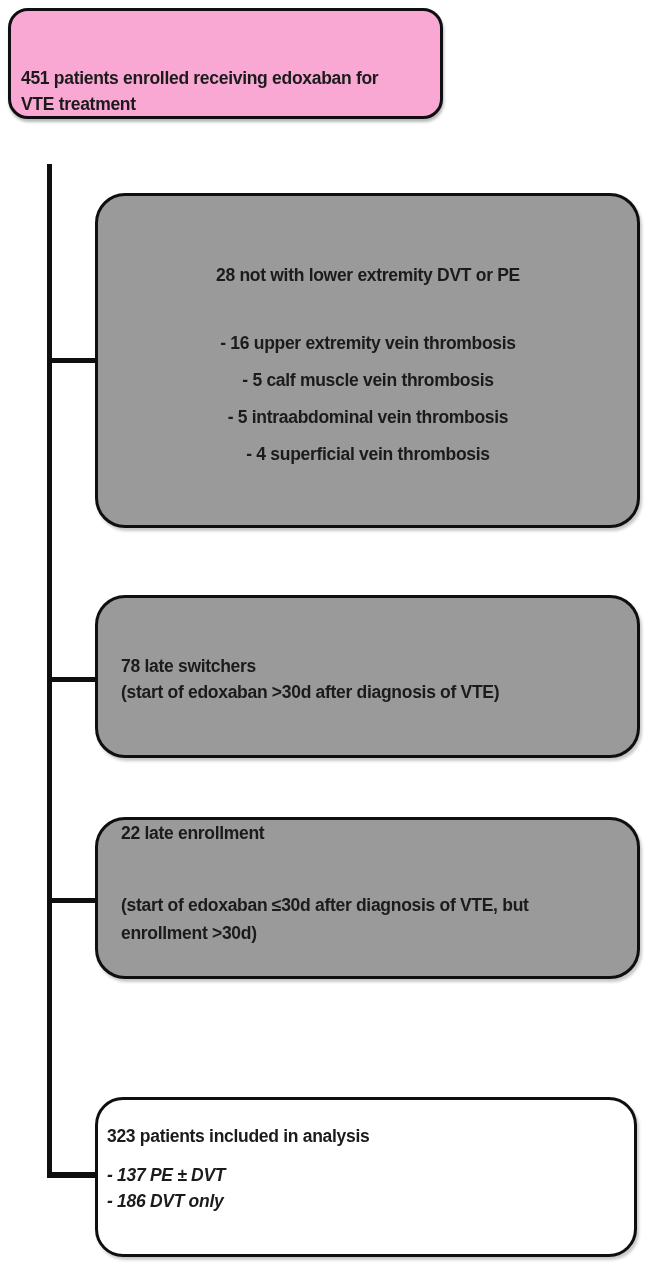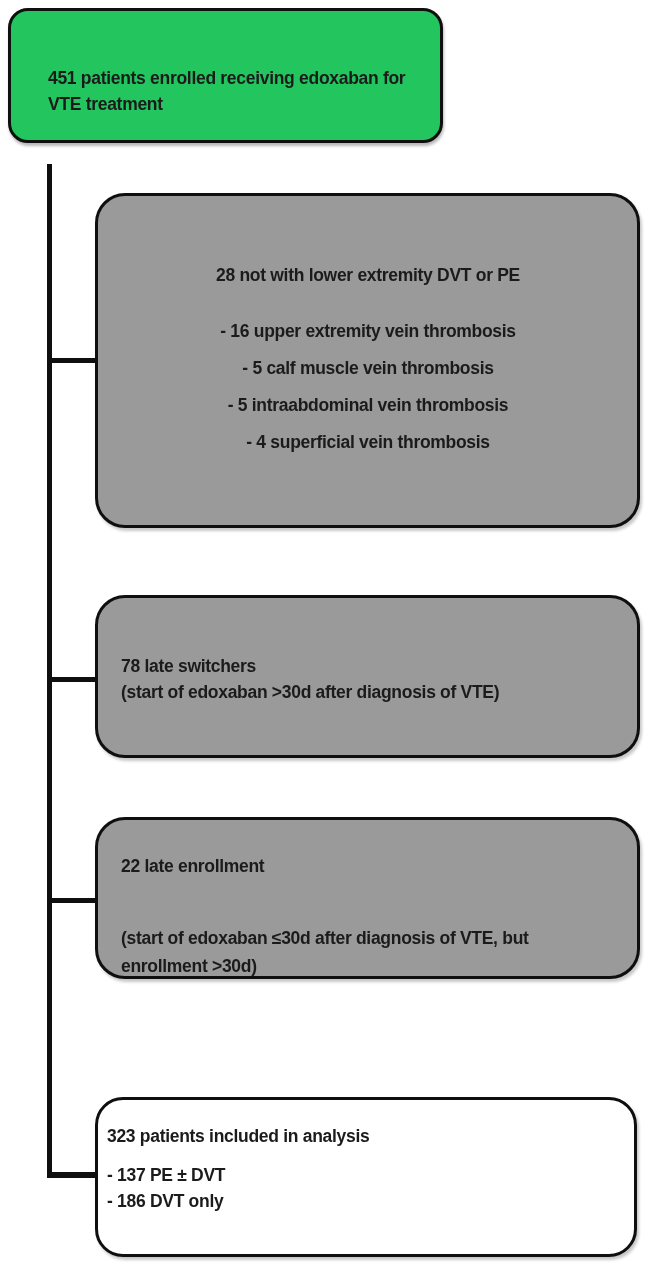--- a/index.html
+++ b/index.html
@@ -20,52 +20,52 @@
     position: absolute;
     box-sizing: border-box;
     border: 3px solid #0f0f0f;
     font-size: 17.5px;
     font-weight: 700;
     letter-spacing: -0.3px;
     line-height: 26px;
   }
   .top-box {
     left: 8px; top: 8px;
-    width: 435px; height: 135px;
-    background: #22c55e;
+    width: 435px; height: 111px;
+    background: #f9a8d4;
     border-radius: 20px;
-    padding: 54px 14px 0 37px;
+    padding: 54px 14px 0 10px;
     box-shadow: 1px 3px 3px rgba(0,0,0,0.28);
   }
   .gray {
     left: 95px;
     width: 545px;
     background: #9a9a9a;
     border-radius: 30px;
     padding-left: 23px;
     padding-right: 22px;
     box-shadow: 2px 3px 3px rgba(0,0,0,0.22);
   }
   .gray1 { top: 193px; height: 335px; padding-top: 66px; text-align: center; }
   .gray2 { top: 595px; height: 163px; padding-top: 55px; }
-  .gray3 { top: 817px; height: 162px; padding-top: 33px; }
+  .gray3 { top: 817px; height: 162px; }
   .bottom-box {
     left: 95px; top: 1097px;
     width: 542px; height: 160px;
     background: #ffffff;
     border-radius: 28px;
     padding: 23px 18px 0 9px;
     box-shadow: 2px 3px 3px rgba(0,0,0,0.22);
   }
   .txt { white-space: nowrap; }
-  .list1 { margin-top: 30px; }
+  .list1 { margin-top: 42px; }
   .list1 .li { margin-bottom: 11px; }
   .note2 { }
   .note3 { margin-top: 45px; line-height: 28px; }
-  .listB { margin-top: 13px; }
+  .listB { margin-top: 13px; font-style: italic; }
   .trunk {
     position: absolute;
     left: 47px; top: 164px;
     width: 5px; height: 1014px;
     background: #0f0f0f;
   }
   .stub {
     position: absolute;
     left: 50px;
     width: 46px; height: 5px;

